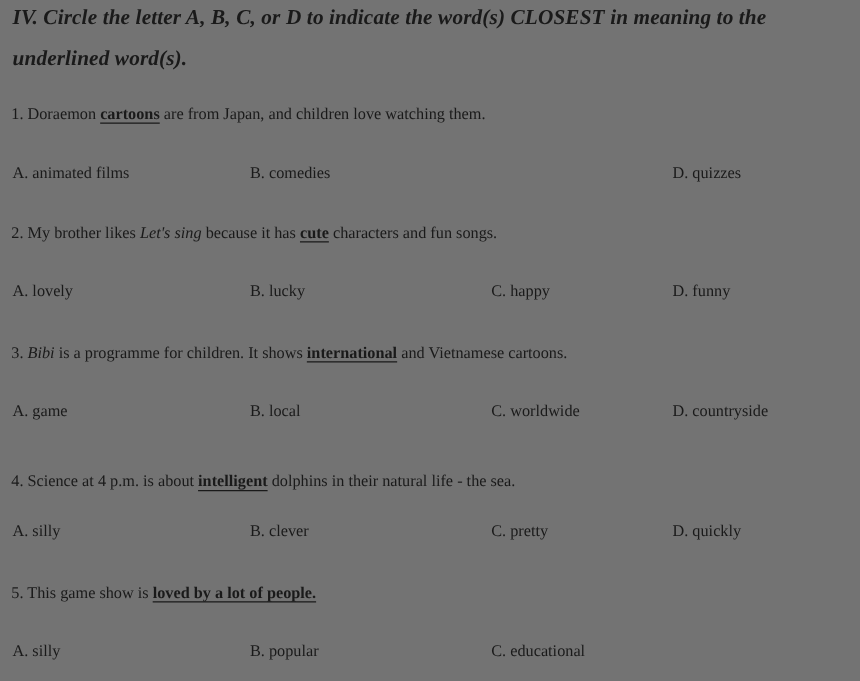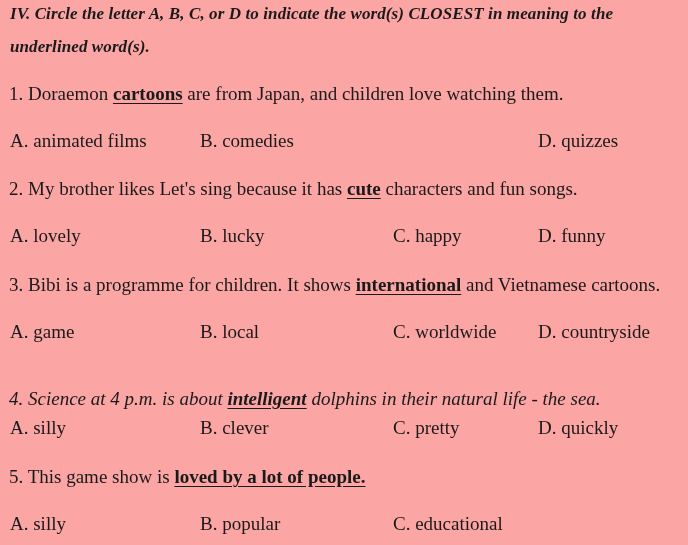--- a/index.html
+++ b/index.html
@@ -1,36 +1,36 @@
 <!DOCTYPE html>
 <html><head>
 <meta charset="utf-8">
 <style>
   html,body{margin:0;padding:0;background:#ffffff;}
   .doc{
     position:relative;
     width:688px;height:545px;
-    background:#fca5a5;
+    background:#737373;
     color:#1a1a1a;
     font-family:"Liberation Serif", serif;
     overflow:hidden;
   }
   .header-line{
     position:absolute;left:10px;
     font-size:17px;font-weight:bold;font-style:italic;
     white-space:nowrap;letter-spacing:0.1px;
   }
   .line{
     position:absolute;left:9px;
-    font-size:19px;white-space:nowrap;
+    font-size:13px;white-space:nowrap;
   }
   .options{left:0;width:580px;height:22px;}
   .opt{position:absolute;top:0;white-space:nowrap;cursor:default;}
   .seg-keyword{font-weight:bold;text-decoration:underline;text-underline-offset:3px;}
-  .seg-italic{}
+  .seg-italic{font-style:italic;}
 </style>
 </head>
 <body>
 
 <div class="doc">
   <div class="header-line" style="top:4px">IV. Circle the letter A, B, C, or D to indicate the word(s) CLOSEST in meaning to the</div>
   <div class="header-line" style="top:37px">underlined word(s).</div>
   <div id="questions">
       <div class="line" style="top: 83px;"><span class="seg-normal">1. Doraemon </span><span class="seg-keyword">cartoons</span><span class="seg-normal"> are from Japan, and children love watching them.</span></div>
       <div class="line options" style="top: 130px;">
@@ -45,21 +45,21 @@
         <span class="opt" style="left: 393px;">C. happy</span>
         <span class="opt" style="left: 538px;">D. funny</span>
       </div>
       <div class="line" style="top: 274px;"><span class="seg-normal">3. </span><span class="seg-italic">Bibi</span><span class="seg-normal"> is a programme for children. It shows </span><span class="seg-keyword">international</span><span class="seg-normal"> and Vietnamese cartoons.</span></div>
       <div class="line options" style="top: 321px;">
         <span class="opt" style="left: 10px;">A. game</span>
         <span class="opt" style="left: 200px;">B. local</span>
         <span class="opt" style="left: 393px;">C. worldwide</span>
         <span class="opt" style="left: 538px;">D. countryside</span>
       </div>
-      <div class="line" style="top: 388px; font-style: italic;"><span class="seg-normal">4. Science at 4 p.m. is about </span><span class="seg-keyword">intelligent</span><span class="seg-normal"> dolphins in their natural life - the sea.</span></div>
+      <div class="line" style="top: 377px;"><span class="seg-normal">4. Science at 4 p.m. is about </span><span class="seg-keyword">intelligent</span><span class="seg-normal"> dolphins in their natural life - the sea.</span></div>
       <div class="line options" style="top: 417px;">
         <span class="opt" style="left: 10px;">A. silly</span>
         <span class="opt" style="left: 200px;">B. clever</span>
         <span class="opt" style="left: 393px;">C. pretty</span>
         <span class="opt" style="left: 538px;">D. quickly</span>
       </div>
       <div class="line" style="top: 466px;"><span class="seg-normal">5. This game show is </span><span class="seg-keyword">loved by a lot of people.</span></div>
       <div class="line options" style="top: 513px;">
         <span class="opt" style="left: 10px;">A. silly</span>
         <span class="opt" style="left: 200px;">B. popular</span>

